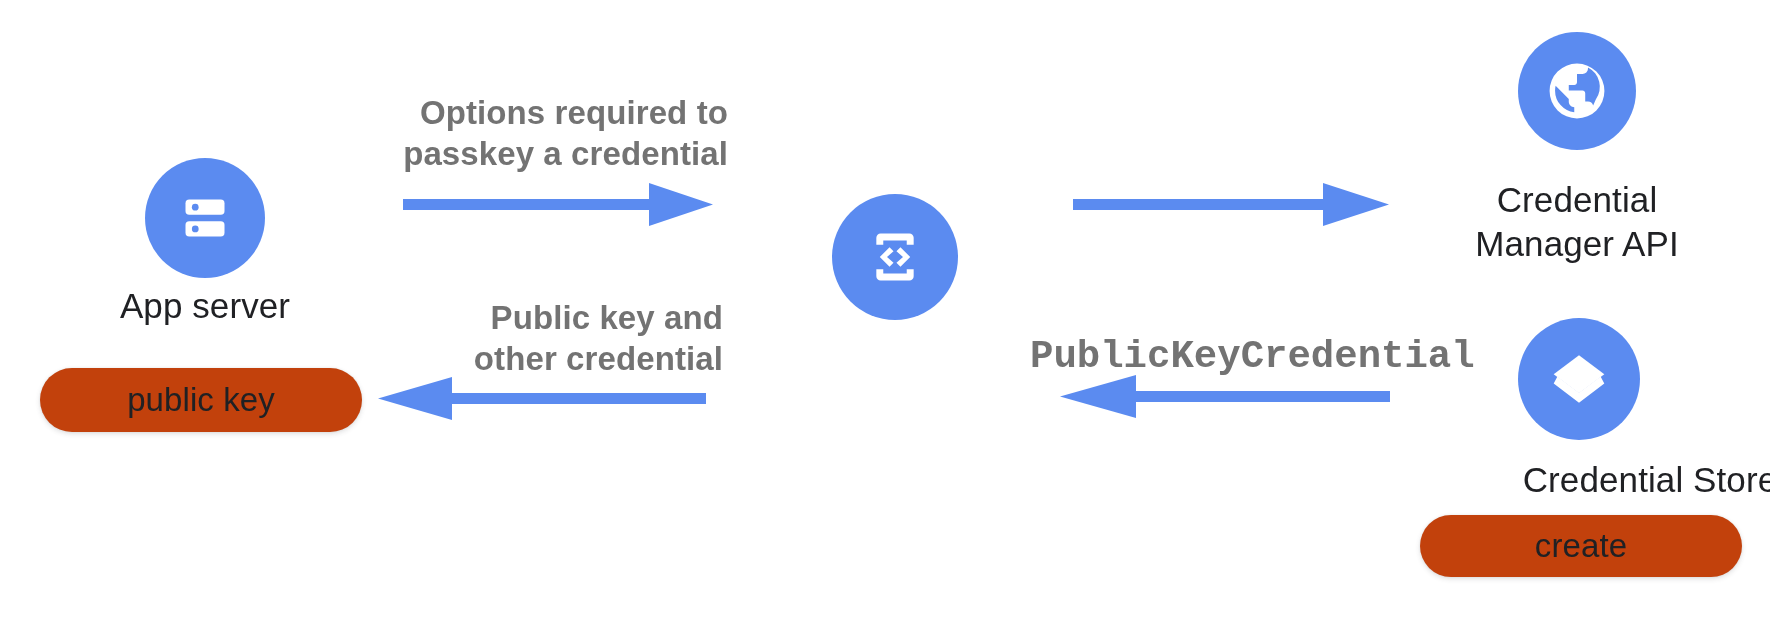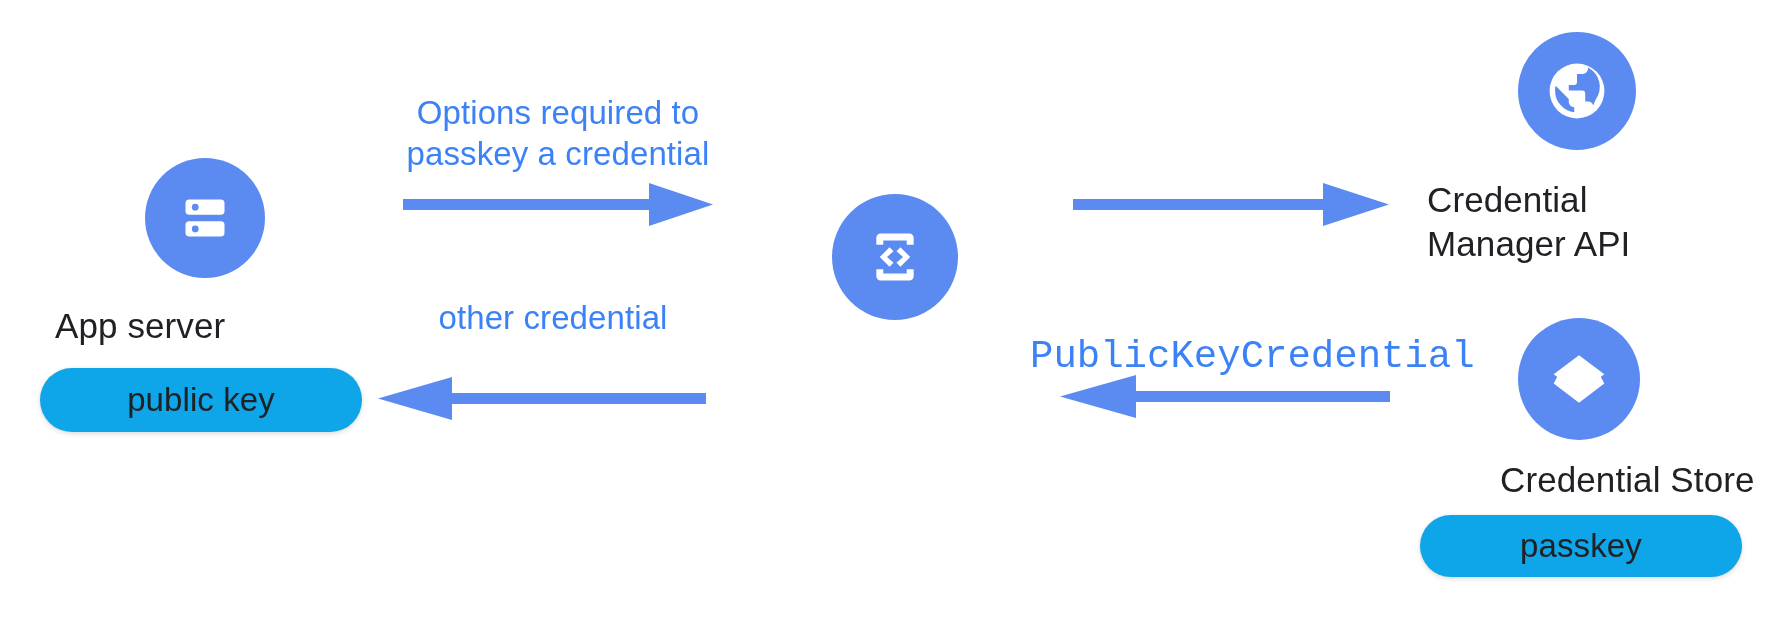--- a/index.html
+++ b/index.html
@@ -25,54 +25,56 @@
     border-radius: 50%;
     background: #5b8bf0;
     display: flex;
     align-items: center;
     justify-content: center;
   }
   .node-circle svg { display: block; }
 
   .node-caption {
     position: absolute;
+    text-align: center;
     color: #202124;
     font-size: 35px;
     line-height: 44px;
     letter-spacing: 0.1px;
     white-space: nowrap;
   }
   .node-caption.two-line { white-space: normal; }
 
   
   .pill {
     position: absolute;
-    background: #0ea5e9;
+    background: #c2410c;
     border-radius: 999px;
     box-shadow: 0 2px 5px rgba(60,64,67,0.16), 0 0 2px rgba(60,64,67,0.10);
     display: flex;
     align-items: center;
     justify-content: center;
     color: #202124;
     font-size: 33px;
     letter-spacing: 0.1px;
   }
 
   
   .arrow { position: absolute; }
   .arrow svg { display: block; }
 
   
   .edge-label {
     position: absolute;
-    text-align: center;
-    color: #3b82f6;
+    text-align: right;
+    color: #737373;
     font-size: 33px;
     line-height: 41px;
     letter-spacing: 0.1px;
+    font-weight: bold;
   }
   .edge-label .l { display: block; }
   .edge-label.mono {
     font-family: "Liberation Mono", "DejaVu Sans Mono", monospace;
     font-size: 39px;
     letter-spacing: 0px;
   }
 </style>
 </head>
 <body>
@@ -82,35 +84,36 @@
   <div class="node-circle" style="left:145px; top:158px; width:120px; height:120px;">
     <span>
       <svg width="60" height="60" viewBox="0 0 24 24" aria-hidden="true">
         <rect x="4.2" y="4.6" width="15.6" height="6.1" rx="1.5" fill="#ffffff"></rect>
         <rect x="4.2" y="13.3" width="15.6" height="6.1" rx="1.5" fill="#ffffff"></rect>
         <circle cx="8.1" cy="7.65" r="1.35" fill="#5b8bf0"></circle>
         <circle cx="8.1" cy="16.35" r="1.35" fill="#5b8bf0"></circle>
       </svg>
     </span>
   </div>
-  <div class="node-caption" style="left:55px; top:304px; width:300px;">App server</div>
+  <div class="node-caption" style="left:55px; top:284px; width:300px;">App server</div>
   <div class="pill" style="left:40px; top:368px; width:322px; height:64px;">public key</div>
 
   <div class="edge-label" style="left:388px; top:92px; width:340px;">
     <span class="l">Options required to</span>
     <span class="l">passkey a credential</span>
   </div>
   <div class="arrow" style="left:403px; top:178px; width:310px; height:52px;">
     <svg width="310" height="52" viewBox="0 0 310 52" aria-hidden="true">
       <rect x="0" y="21" width="252" height="11" fill="#5b8bf0"></rect>
       <polygon points="246,5 310,26.5 246,48" fill="#5b8bf0"></polygon>
     </svg>
   </div>
 
   <div class="edge-label" style="left:383px; top:297px; width:340px;">
+    <span class="l">Public key and</span>
     <span class="l">other credential</span>
   </div>
   <div class="arrow" style="left:378px; top:372px; width:328px; height:52px;">
     <svg width="328" height="52" viewBox="0 0 328 52" aria-hidden="true">
       <rect x="68" y="21" width="260" height="11" fill="#5b8bf0"></rect>
       <polygon points="74,5 74,48 0,26.5" fill="#5b8bf0"></polygon>
     </svg>
   </div>
 
   <div class="node-circle" style="left:832px; top:194px; width:126px; height:126px;">
@@ -155,15 +158,15 @@
 
   <div class="node-circle" style="left:1518px; top:318px; width:122px; height:122px;">
     <span>
       <svg width="66" height="66" viewBox="0 0 24 24" aria-hidden="true">
         <polygon points="12,3.4 21.2,10.3 12,17.2 2.8,10.3" fill="#ffffff"></polygon>
         <path d="M12 17.0 4.15 11.1 2.8 13.6 12 20.6 21.2 13.6 19.85 11.1z" fill="#ffffff"></path>
       </svg>
     </span>
   </div>
   <div class="node-caption" style="left:1500px; top:458px; width:300px;">Credential Store</div>
-  <div class="pill" style="left:1420px; top:515px; width:322px; height:62px;">passkey</div>
+  <div class="pill" style="left:1420px; top:515px; width:322px; height:62px;">create</div>
 
 </div>
 
 </body></html>

